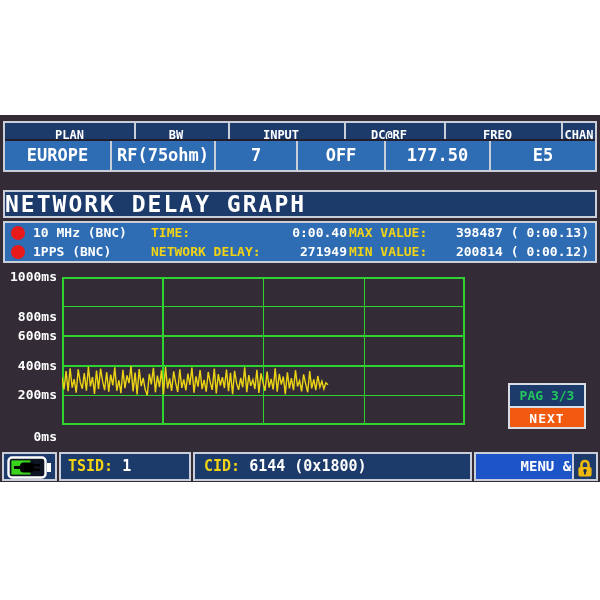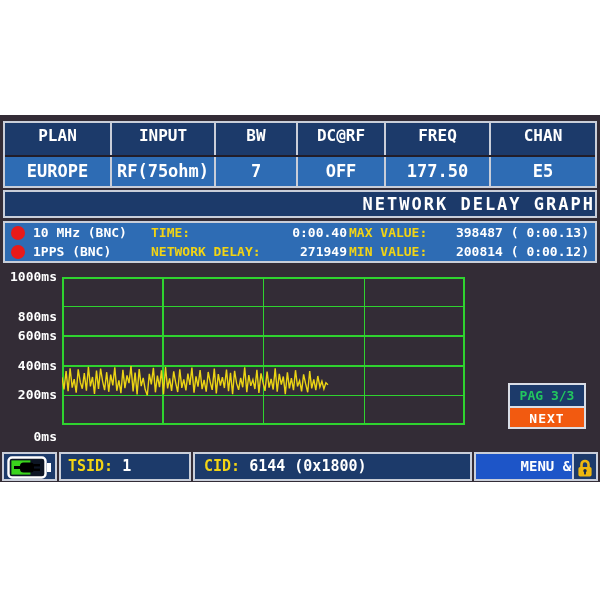--- a/index.html
+++ b/index.html
@@ -5,29 +5,29 @@
   * { margin:0; padding:0; box-sizing:border-box; }
   html,body { width:600px; height:600px; background:#ffffff; font-family:"DejaVu Sans Mono", monospace; font-weight:bold; }
   .screen { position:absolute; top:115px; left:0; width:600px; height:367px; background:#332c36; overflow:hidden; }
 
   
   .ptable { position:absolute; top:6px; left:3px; width:594px; border:2px solid #c9ced9; }
   .prow { display:flex; }
   .prow.hdr { background:#1c3a6a; border-bottom:2px solid #221d28; }
   .prow.val { background:#2e6cb4; }
   .pcell { color:#fff; text-align:center; white-space:nowrap; overflow:hidden; }
-  .prow.hdr .pcell { height:32px; line-height:25px; font-size:16px; }
+  .prow.hdr .pcell { height:16px; line-height:25px; font-size:12px;margin-left:12px; }
   .prow.val .pcell { height:29px; line-height:29px; font-size:17px; }
   .pcell + .pcell { border-left:2px solid #c9ced9; }
   .c0{width:105px;} .c1{width:104px;} .c2{width:82px;} .c3{width:88px;} .c4{width:105px;} .c5{flex:1;}
 
   
   .titlebar { position:absolute; top:75px; left:3px; width:594px; height:28px; background:#1c3a6a;
-              border:2px solid #c9ced9; color:#fff; text-align:right; line-height:24px;
-              font-size:17px; letter-spacing:2px; }
+              border:2px solid #c9ced9; color:#fff; text-align:left; line-height:24px;
+              font-size:23px; letter-spacing:2px; }
 
   
   .status { position:absolute; top:106px; left:3px; width:594px; height:42px; background:#2e6cb4;
             border:2px solid #c9ced9; font-size:13px; color:#fff; }
   .srow { position:relative; height:19px; line-height:19px; white-space:nowrap; }
   .led { position:absolute; left:6px; top:3px; width:14px; height:14px; border-radius:50%; background:#e81a1a; }
   .s-inp { position:absolute; left:28px; }
   .s-l2 { position:absolute; left:146px; color:#f2d414; }
   .s-v2 { position:absolute; left:214px; width:128px; text-align:right; }
   .s-l3 { position:absolute; left:344px; color:#f2d414; }
@@ -57,22 +57,22 @@
   .lock-svg { vertical-align:middle; margin-top:2px; }
 </style>
 </head>
 <body>
 
 <div class="screen">
 
   <div class="ptable">
     <div class="prow hdr">
       <div class="pcell c0">PLAN</div>
+      <div class="pcell c2">BW</div>
       <div class="pcell c1">INPUT</div>
-      <div class="pcell c2">BW</div>
       <div class="pcell c3">DC@RF</div>
       <div class="pcell c4">FREQ</div>
       <div class="pcell c5">CHAN</div>
     </div>
     <div class="prow val">
       <div class="pcell c0">EUROPE</div>
       <div class="pcell c1">RF(75ohm)</div>
       <div class="pcell c2">7</div>
       <div class="pcell c3">OFF</div>
       <div class="pcell c4">177.50</div>

